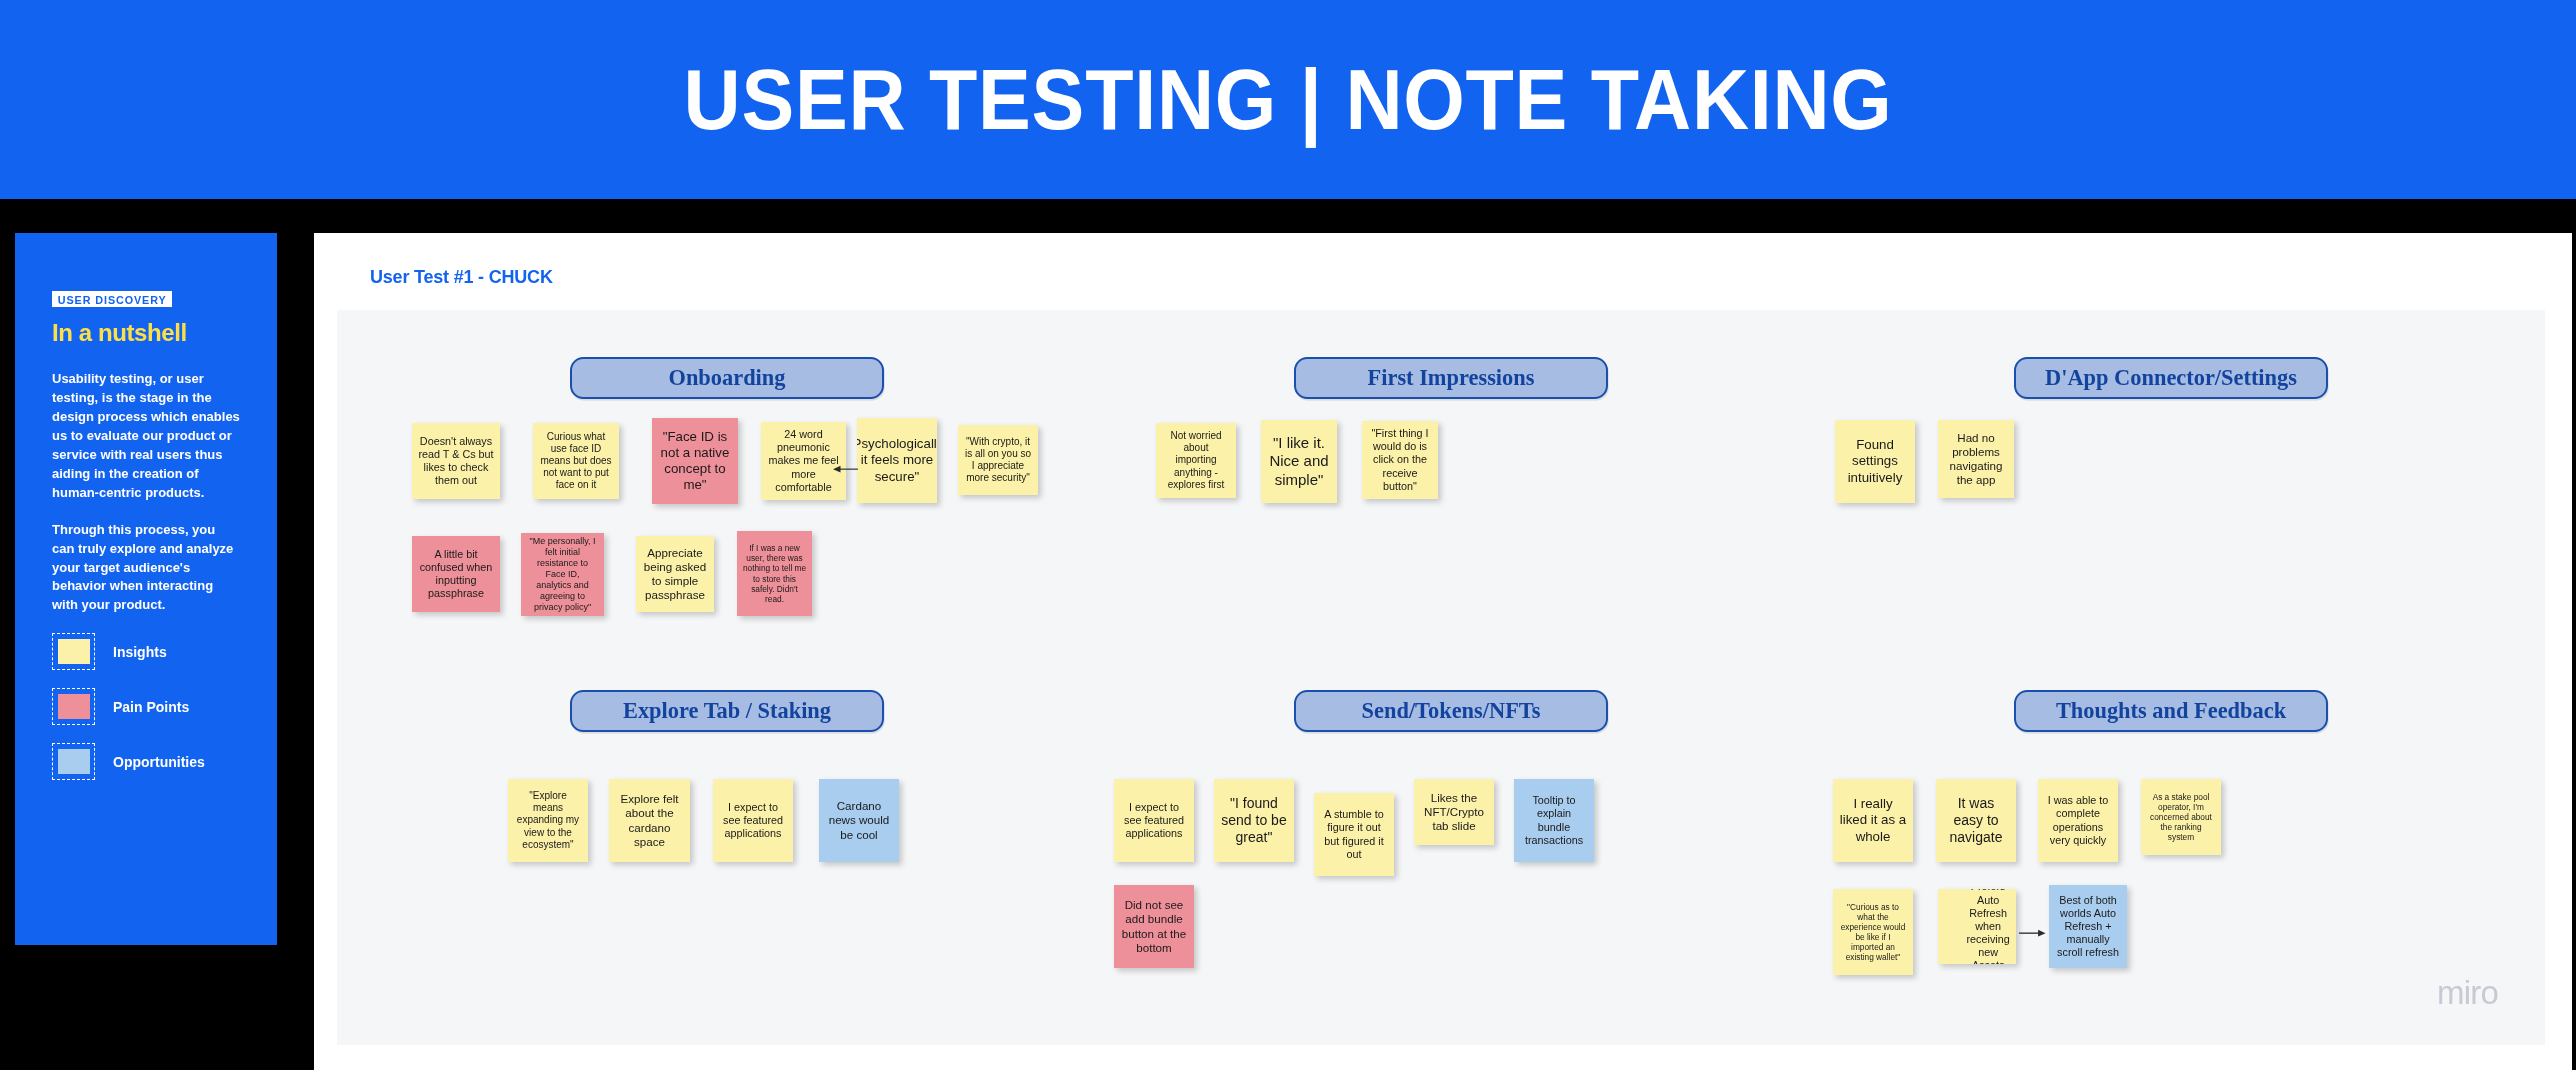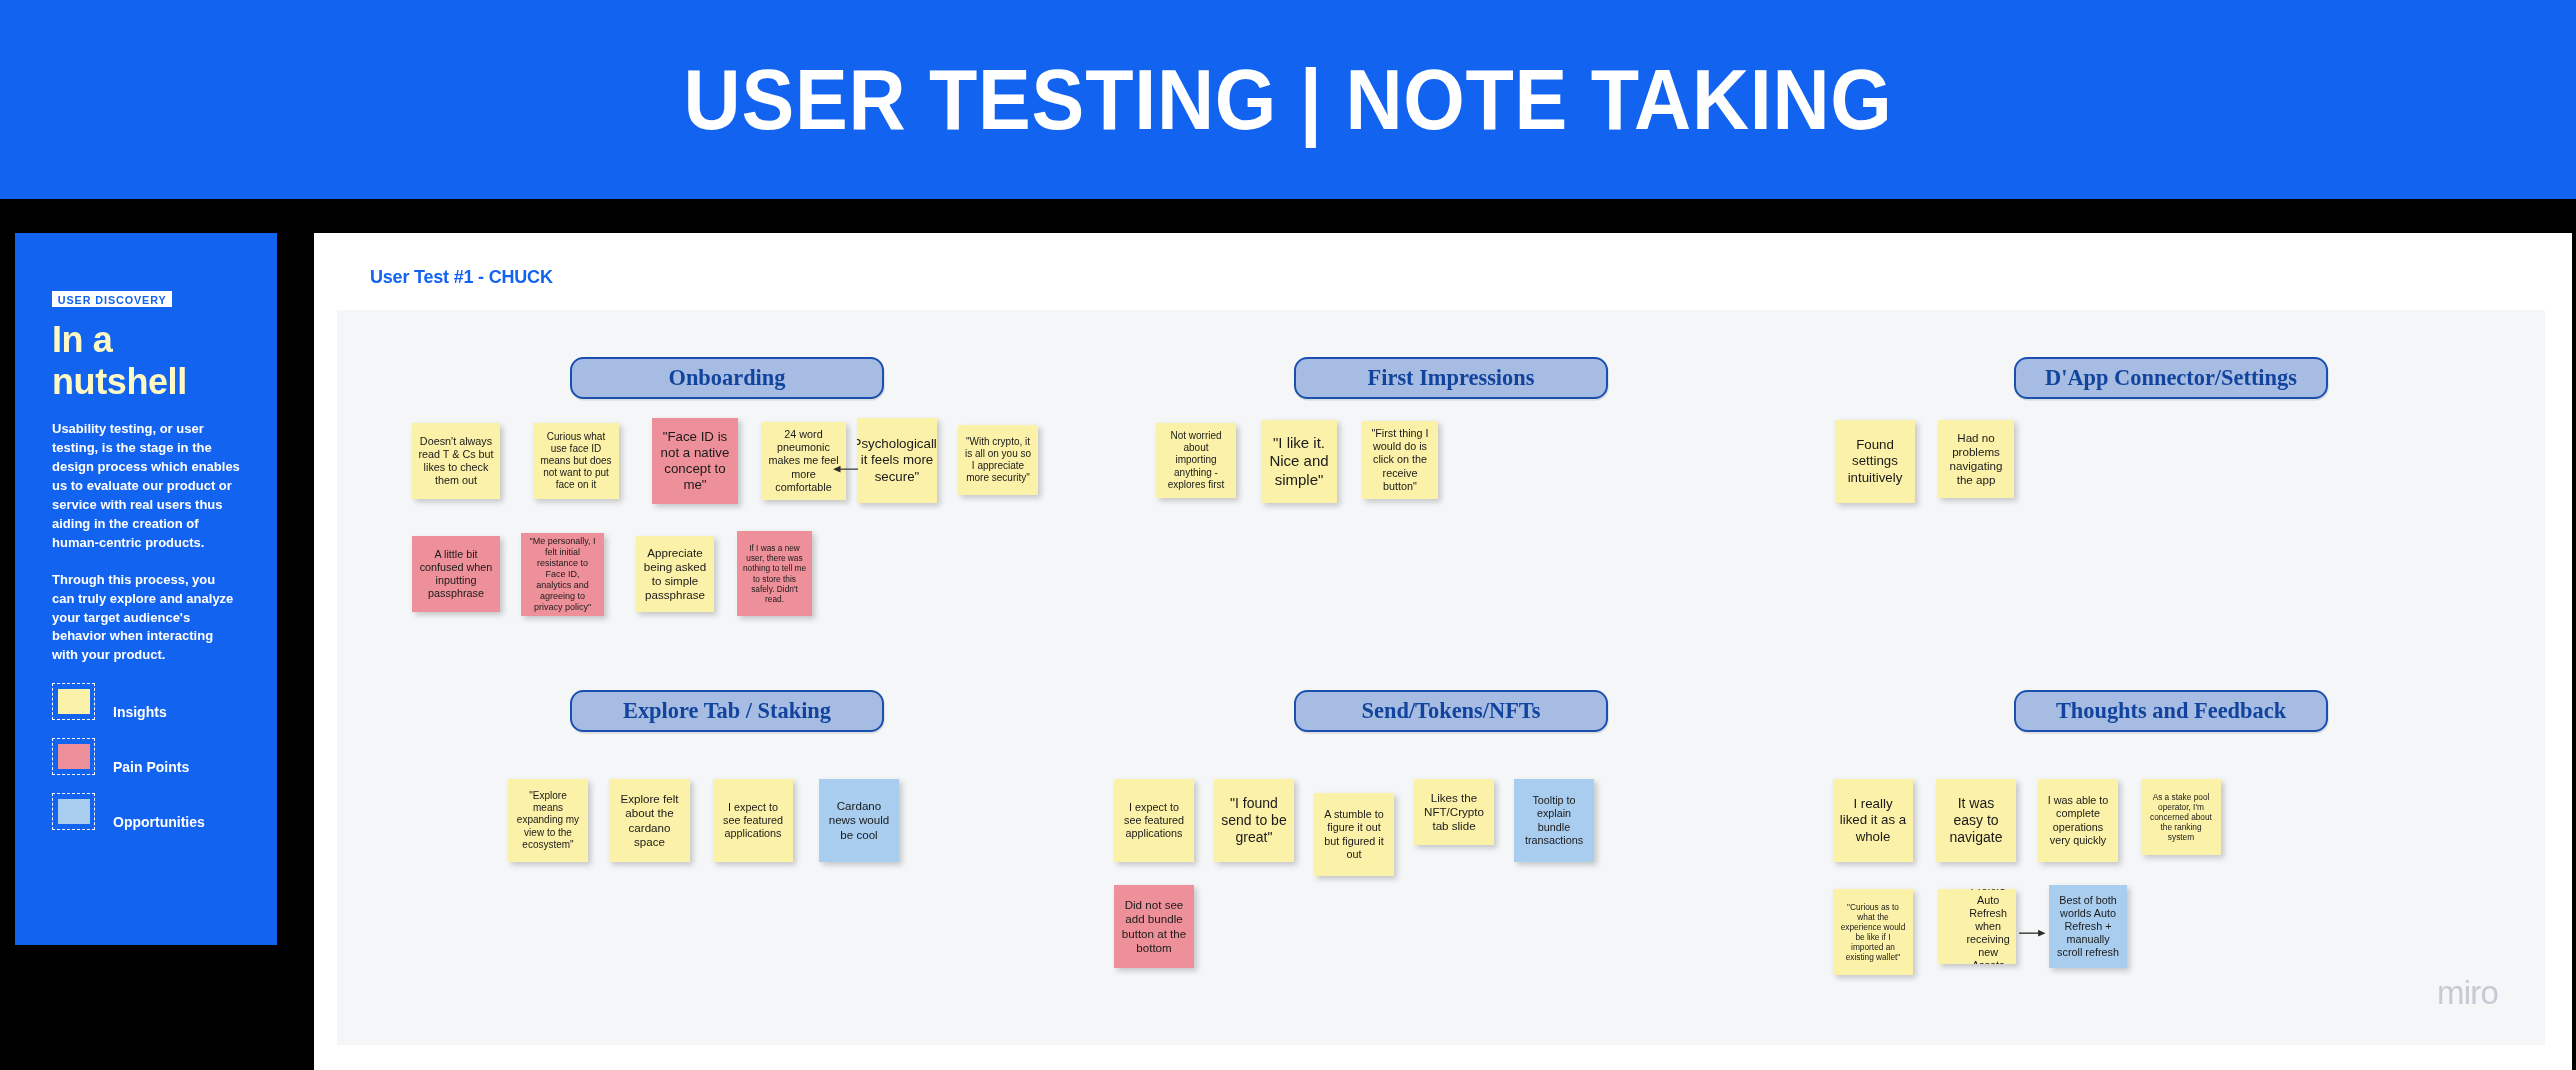--- a/index.html
+++ b/index.html
@@ -47,36 +47,36 @@
     display: inline-block;
     background: #ffffff;
     color: #1263F0;
     font-size: 10.8px;
     font-weight: 700;
     letter-spacing: 0.9px;
     padding: 2.5px 5.8px 1.7px 5.8px;
     margin-bottom: 11.6px;
   }
   .nutshell-title {
-    color: #fef9c3;
-    font-size: 36px;
+    color: #fde047;
+    font-size: 24px;
     font-weight: 700;
     letter-spacing: -0.4px;
-    margin-bottom: 17px;
+    margin-bottom: 23px;
   }
   .nutshell-p {
     color: #ffffff;
     font-size: 13px;
     line-height: 1.46;
     font-weight: 600;
     margin-bottom: 18px;
   }
   .legend { margin-top: 18px; }
   .legend-row {
-    display: flex; align-items: flex-end; gap: 18px; margin-bottom: 18px;
+    display: flex; align-items: center; gap: 18px; margin-bottom: 18px;
   }
   .swatch-wrap {
     width: 43px; height: 37px;
     border: 1.7px dashed #ffffff;
     display: flex; align-items: center; justify-content: center;
     flex: 0 0 auto;
   }
   .swatch { width: 32px; height: 25px; }
   .legend-label { color: #ffffff; font-size: 14px; font-weight: 700; }
 

